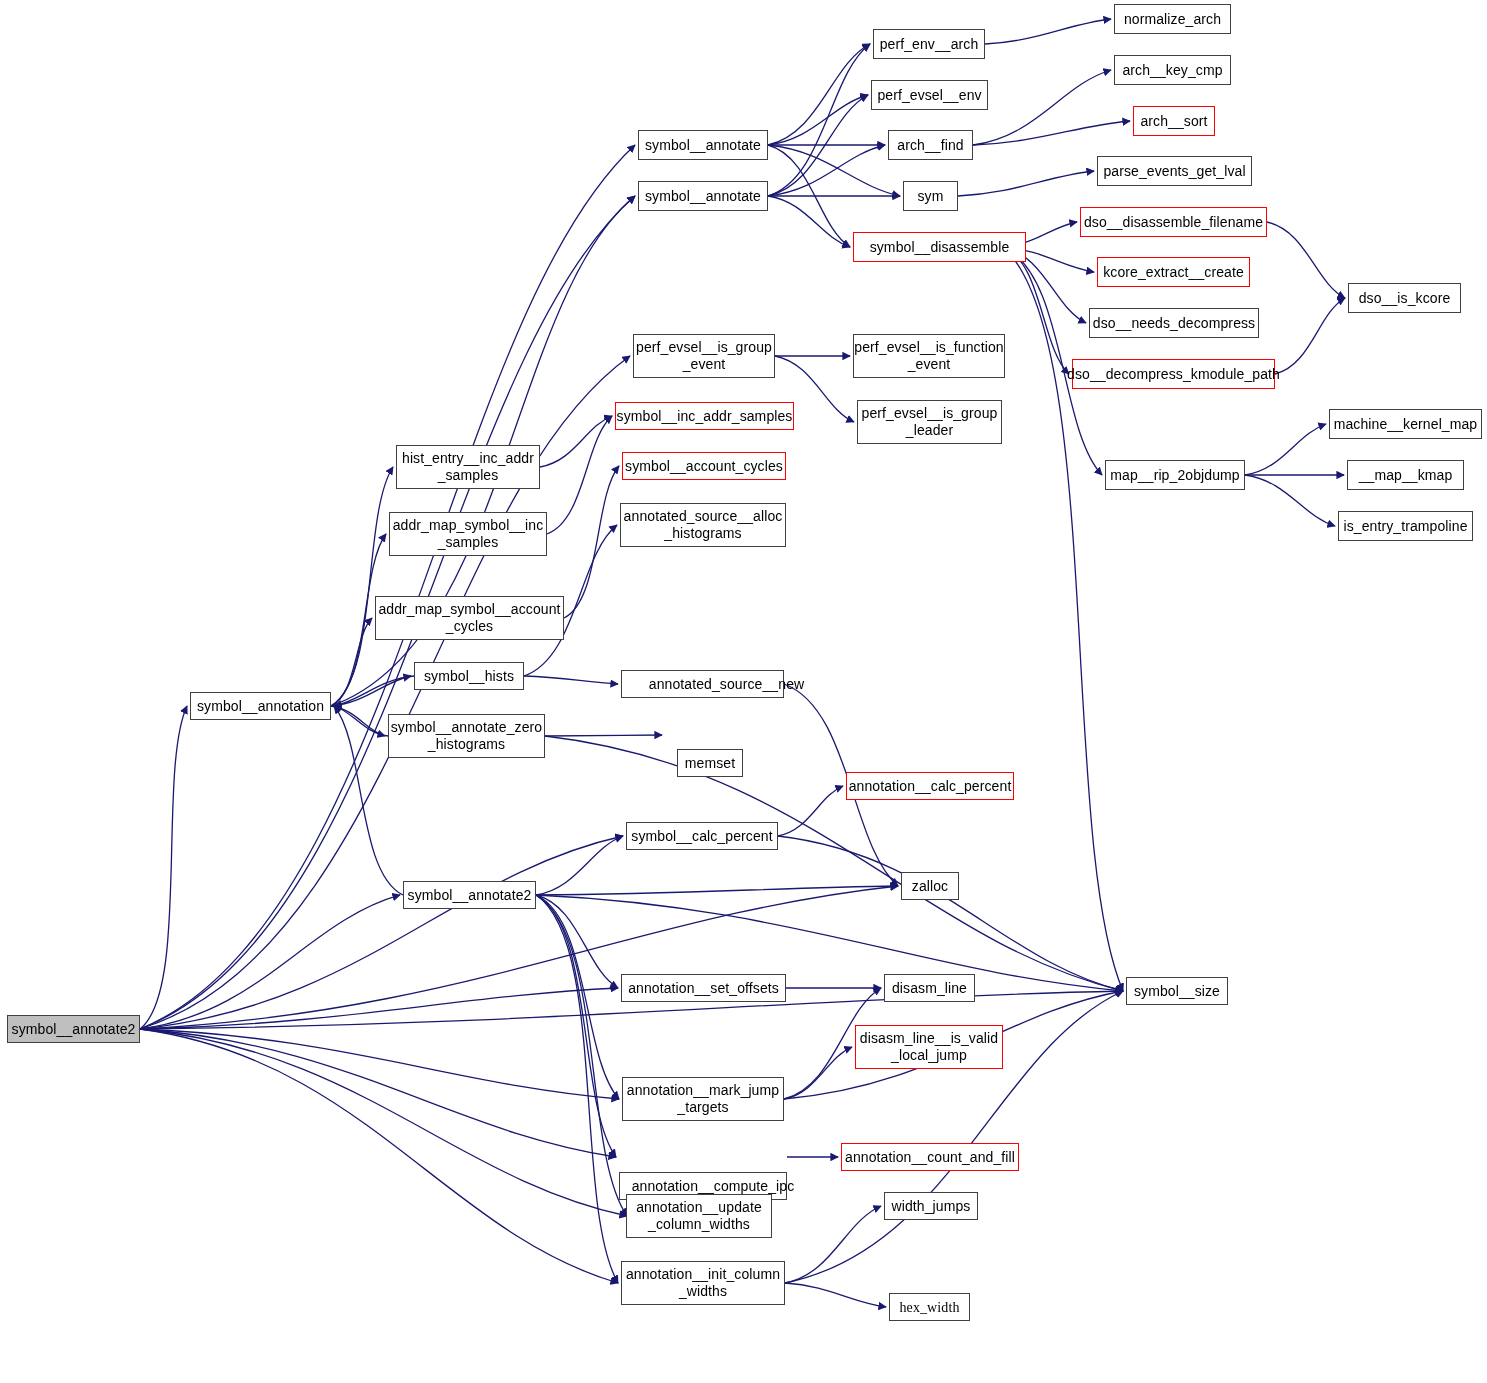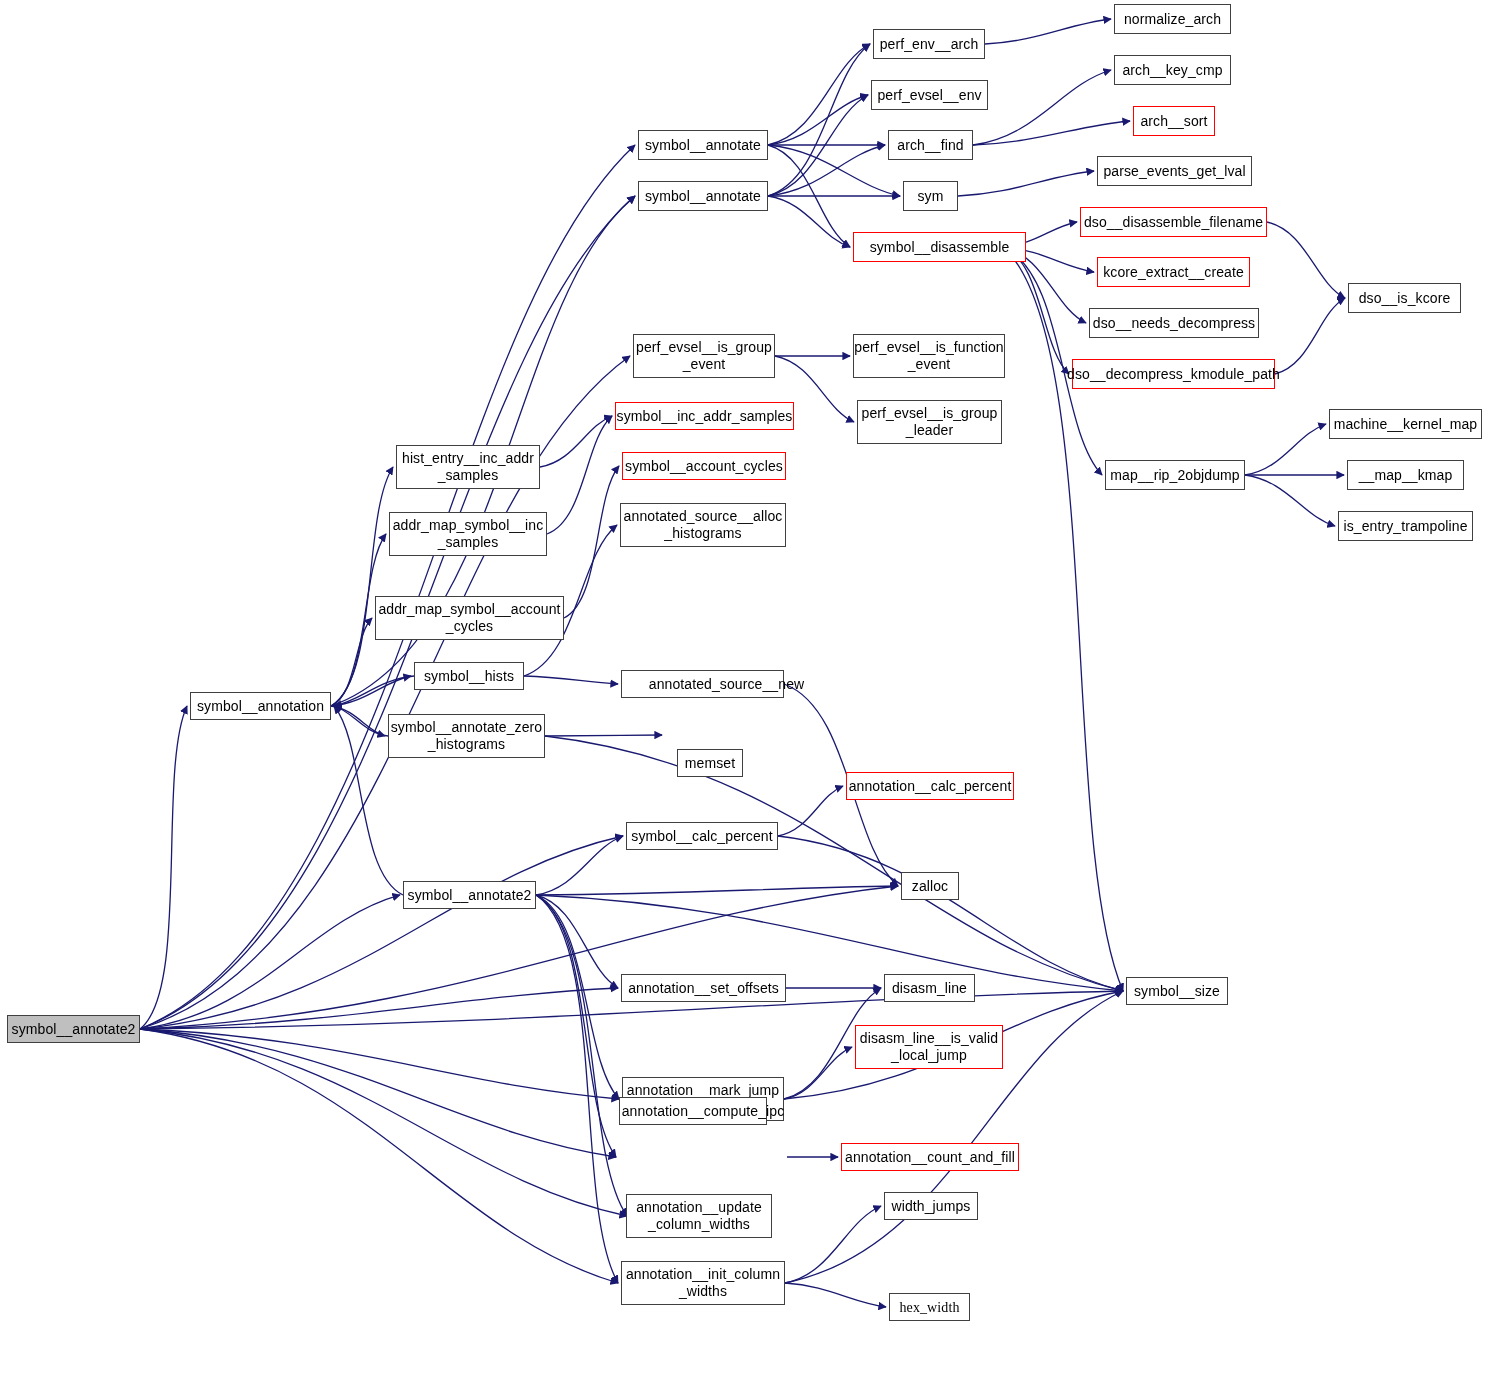--- a/index.html
+++ b/index.html
@@ -181,21 +181,21 @@
       <div class="node" style="left: 626px; top: 822px; width: 152px; height: 28px;">symbol__calc_percent</div>
       <div class="node" style="left: 403px; top: 881px; width: 133px; height: 28px;">symbol__annotate2</div>
       <div class="node" style="left: 901px; top: 872px; width: 58px; height: 28px;">zalloc</div>
       <div class="node" style="left: 1126px; top: 977px; width: 102px; height: 28px;">symbol__size</div>
       <div class="node" style="left: 621px; top: 974px; width: 165px; height: 28px;">annotation__set_offsets</div>
       <div class="node" style="left: 884px; top: 974px; width: 91px; height: 28px;">disasm_line</div>
       <div class="node red" style="left: 855px; top: 1025px; width: 148px; height: 44px;">disasm_line__is_valid
 _local_jump</div>
       <div class="node" style="left: 622px; top: 1077px; width: 162px; height: 44px;">annotation__mark_jump
 _targets</div>
-      <div class="node" style="left: 619px; top: 1097px; width: 148px; height: 28px; padding-left: 20px;">annotation__compute_ipc</div>
+      <div class="node" style="left: 619px; top: 1172px; width: 168px; height: 28px; padding-left: 20px;">annotation__compute_ipc</div>
       <div class="node red" style="left: 841px; top: 1143px; width: 178px; height: 28px;">annotation__count_and_fill</div>
       <div class="node" style="left: 626px; top: 1194px; width: 146px; height: 44px;">annotation__update
 _column_widths</div>
       <div class="node" style="left: 621px; top: 1261px; width: 164px; height: 44px;">annotation__init_column
 _widths</div>
       <div class="node" style="left: 884px; top: 1192px; width: 94px; height: 28px;">width_jumps</div>
       <div class="node" style="left: 889px; top: 1293px; width: 81px; height: 28px; font-family: Liberation Serif, serif;">hex_width</div>
     </div>
 </div>
 

